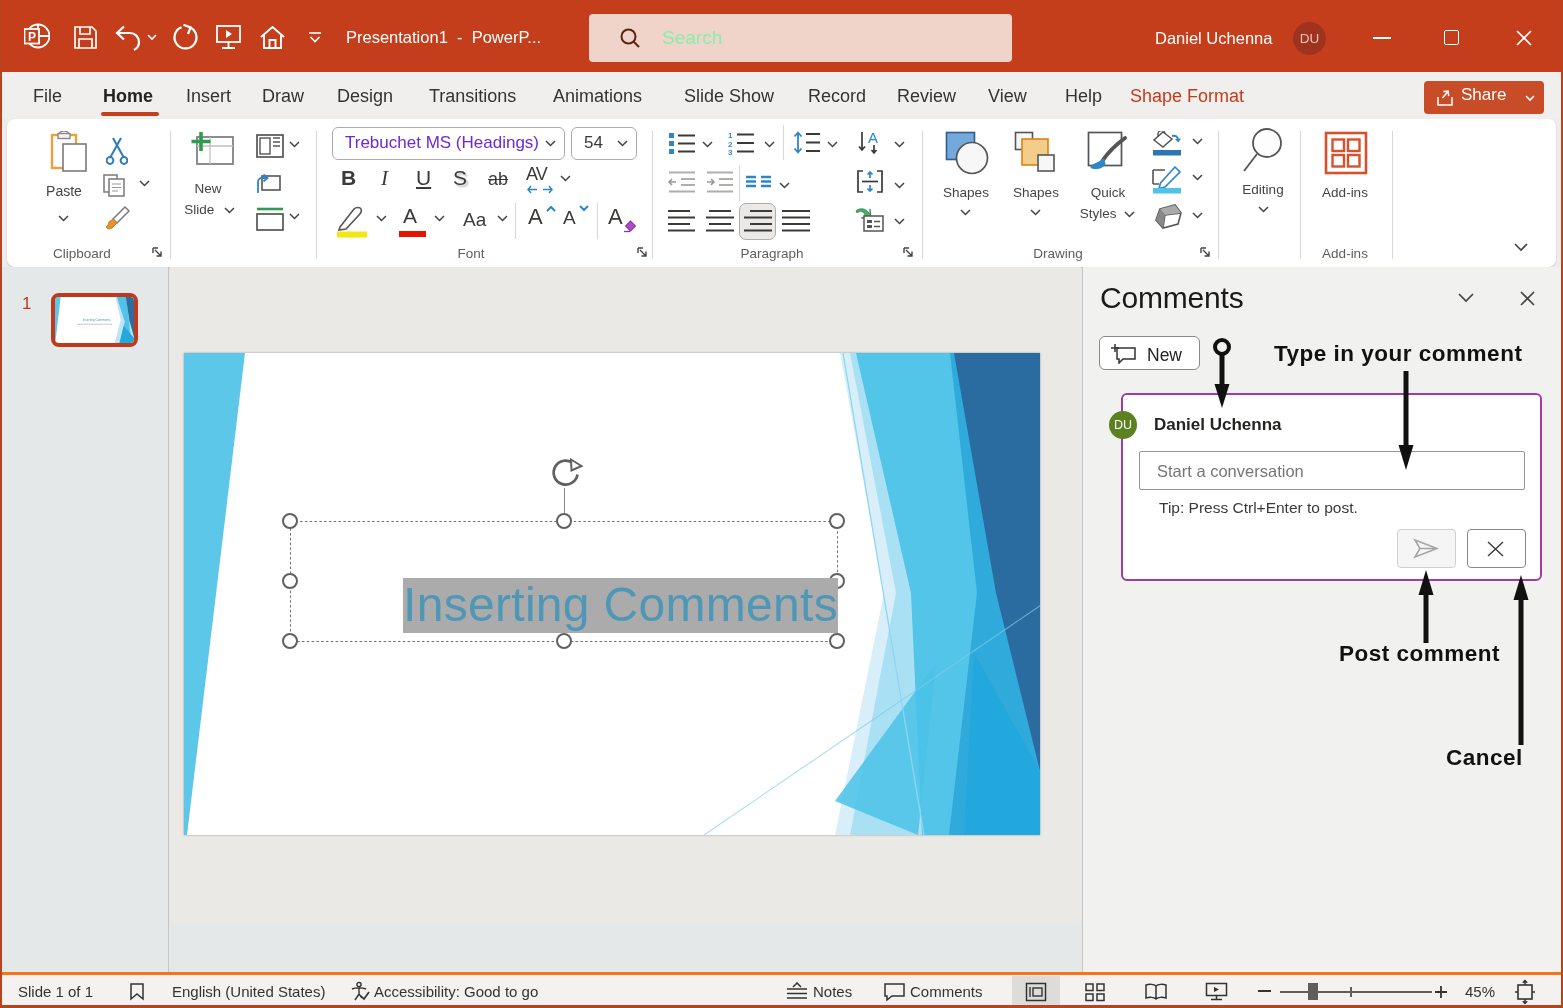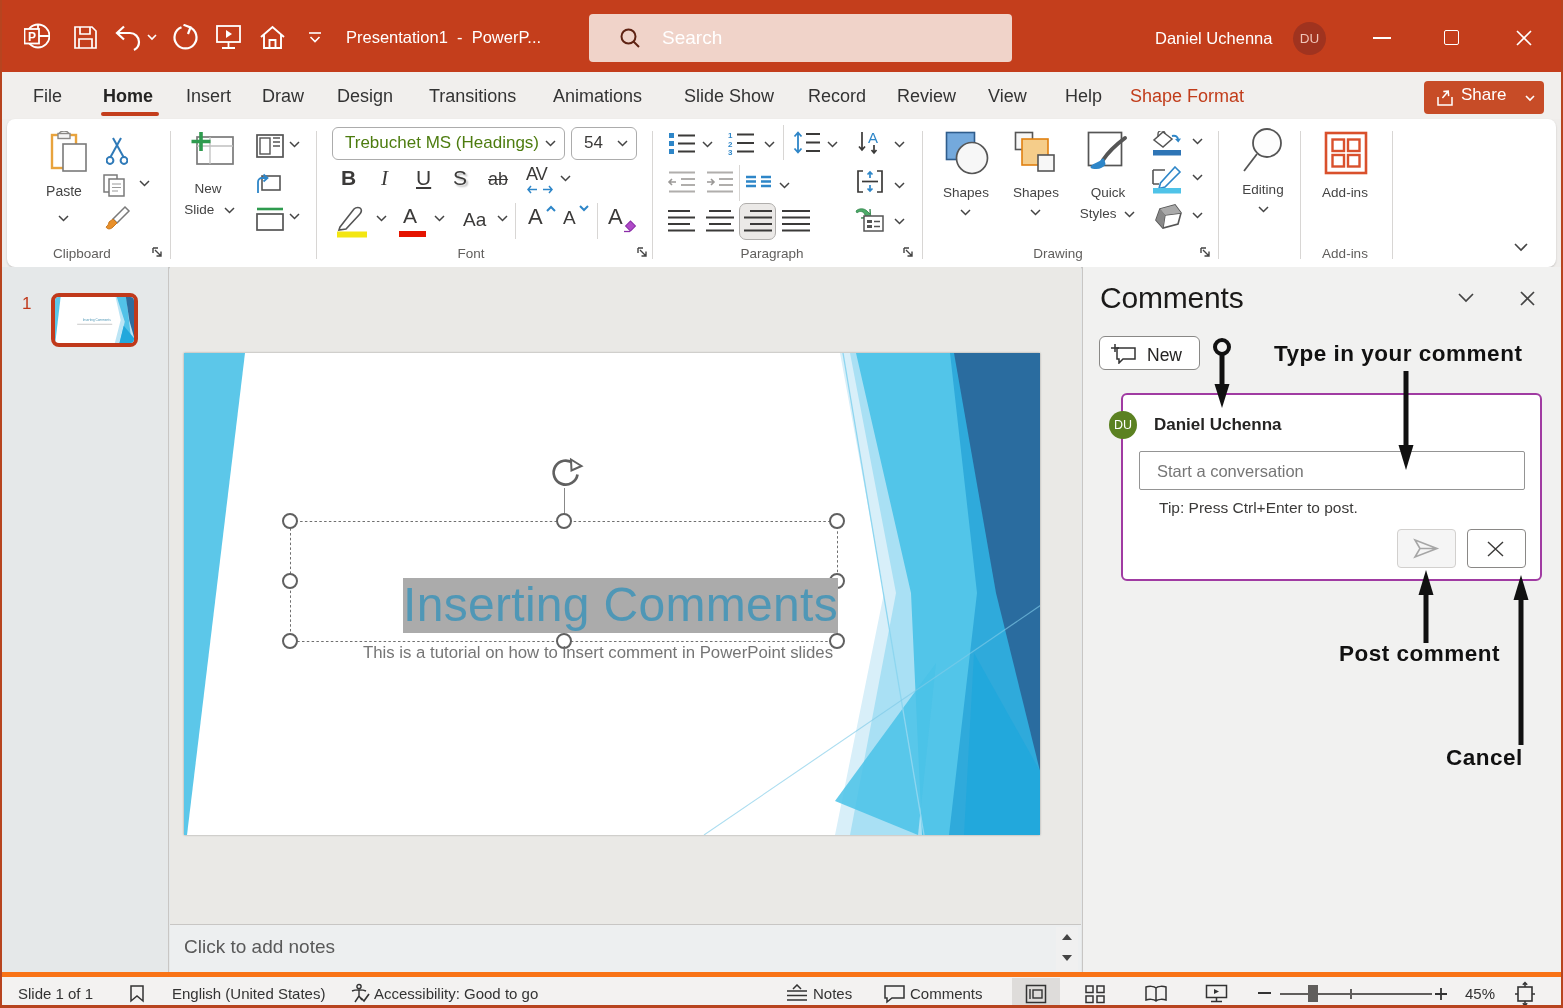--- a/index.html
+++ b/index.html
@@ -12,21 +12,21 @@
   #ribbon { left:7px; top:119px; width:1549px; height:148px; background:#fff; border-radius:8px; box-shadow:0 1px 2px rgba(0,0,0,0.18); }
   .gdiv { position:absolute; top:12px; width:1px; height:128px; background:#d8d6d4; }
   .glabel { position:absolute; top:127px; font-size:13.5px; color:#605e5c; text-align:center; }
   .launcher { position:absolute; top:128px; }
   .rtxt { position:absolute; font-size:13.5px; color:#444; white-space:nowrap; }
   #leftpanel { left:2px; top:267px; width:167px; height:705px; background:#e5e8e9; border-right:1px solid #c8c6c4; }
   #canvas { left:170px; top:267px; width:911px; height:657px; background:#eae9e6; }
   #slide { position:absolute; left:14px; top:86px; width:856px; height:482px; background:#fff; box-shadow:0 0 2px rgba(0,0,0,0.35); }
   #notes { left:170px; top:924px; width:911px; height:48px; background:#edeff0; border-top:1px solid #c8c6c4; }
   #comments { left:1082px; top:267px; width:479px; height:705px; background:#f1f1f0; border-left:1px solid #c8c6c4; }
-  #statusbar { left:2px; top:972px; width:1559px; height:33px; background:#f3f2f1; border-top:5px solid #f97316; }
+  #statusbar { left:2px; top:972px; width:1559px; height:33px; background:#f3f2f1; border-top:3px solid #f97316; }
   #winborder { left:0; top:0; width:1563px; height:1008px; border-left:2px solid #b7441f; border-right:2px solid #b7441f; border-bottom:3px solid #b7441f; pointer-events:none; z-index:99; }
   .stxt { position:absolute; font-size:15px; color:#333; white-space:nowrap; }
   .handle { position:absolute; width:16px; height:16px; border:2.2px solid #606060; border-radius:50%; background:#fff; }
 </style>
 </head>
 <body>
 <div id="page">
   <div id="titlebar" class="abs">
 
     <svg class="abs" style="left:24px;top:23px" width="26" height="26" viewBox="0 0 26 26">
@@ -71,21 +71,21 @@
       <path d="M3 2 H15" stroke="#fff" stroke-width="1.6"></path>
       <path d="M4.5 6 L9 10.5 L13.5 6" fill="none" stroke="#fff" stroke-width="1.6"></path>
     </svg>
     <div class="abs" style="left:346px;top:28px;font-size:16.5px;color:#fff;">Presentation1&nbsp; -&nbsp; PowerP...</div>
 
     <div class="abs" style="left:589px;top:14px;width:423px;height:48px;background:#f0d3c9;border-radius:4px;"></div>
     <svg class="abs" style="left:619px;top:27px" width="22" height="22" viewBox="0 0 22 22">
       <circle cx="9.5" cy="9.5" r="7" fill="none" stroke="#5e2212" stroke-width="2"></circle>
       <path d="M14.5 14.5 L20 20" stroke="#5e2212" stroke-width="2"></path>
     </svg>
-    <div class="abs" style="left:662px;top:27px;font-size:19px;color:#ffffff;">Search</div>
+    <div class="abs" style="left:662px;top:27px;font-size:19px;color:#86efac;">Search</div>
     <div class="abs" style="left:1155px;top:29px;font-size:16.5px;color:#fff;">Daniel Uchenna</div>
     <div class="abs" style="left:1293px;top:22px;width:33px;height:33px;border-radius:50%;background:#a0331f;color:#f0c4b8;font-size:13.5px;text-align:center;line-height:33px;">DU</div>
 
     <div class="abs" style="left:1373px;top:37px;width:18px;height:2px;background:#fff;"></div>
     <div class="abs" style="left:1444px;top:30px;width:15px;height:15px;border:1.6px solid #fff;border-radius:2px;"></div>
     <svg class="abs" style="left:1515px;top:29px" width="18" height="18" viewBox="0 0 18 18">
       <path d="M2 2 L16 16 M16 2 L2 16" stroke="#fff" stroke-width="1.6"></path>
     </svg>
   </div>
   <div class="abs" style="left:0;top:119px;width:1563px;height:148px;background:#efedeb;"></div>
@@ -198,21 +198,21 @@
     </svg>
     <svg class="abs" style="left:248px;top:87px" width="30" height="26" viewBox="0 0 30 26">
       <path d="M2 3 H28" stroke="#2e9b4e" stroke-width="2.6"></path>
       <rect x="2" y="8" width="26" height="16" fill="#fff" stroke="#555" stroke-width="1.7"></rect>
     </svg>
     <svg class="abs" style="left:281px;top:93px" width="13" height="9" viewBox="0 0 13 9">
         <path d="M2 2 L6.5 6.5 L11 2" fill="none" stroke="#444" stroke-width="1.5"></path>
       </svg>
 
     <div class="abs" style="left:325px;top:8px;width:233px;height:33px;border:1px solid #acacac;border-radius:6px;background:#fff;"></div>
-    <div class="abs" style="left:338px;top:14px;font-size:17px;color:#4d7c0f;">Trebuchet MS (Headings)</div>
+    <div class="abs" style="left:338px;top:14px;font-size:17px;color:#6d28d9;">Trebuchet MS (Headings)</div>
     <svg class="abs" style="left:537px;top:20px" width="13" height="9" viewBox="0 0 13 9">
         <path d="M2 2 L6.5 6.5 L11 2" fill="none" stroke="#444" stroke-width="1.5"></path>
       </svg>
     <div class="abs" style="left:564px;top:8px;width:66px;height:33px;border:1px solid #acacac;border-radius:6px;background:#fff;"></div>
     <div class="abs" style="left:577px;top:14px;font-size:17px;color:#3b3a39;">54</div>
     <svg class="abs" style="left:609px;top:20px" width="13" height="9" viewBox="0 0 13 9">
         <path d="M2 2 L6.5 6.5 L11 2" fill="none" stroke="#444" stroke-width="1.5"></path>
       </svg>
     <div class="abs" style="left:334px;top:47px;font-size:21px;font-weight:bold;color:#3b3a39;">B</div>
     <div class="abs" style="left:374px;top:47px;font-size:21px;font-style:italic;color:#3b3a39;font-family:'Liberation Serif',serif;">I</div>
@@ -453,32 +453,21 @@
       <div class="handle" style="left:98px;top:160px;"></div>
       <div class="handle" style="left:372px;top:160px;"></div>
       <div class="handle" style="left:645px;top:160px;"></div>
       <div class="handle" style="left:98px;top:220px;"></div>
       <div class="handle" style="left:645px;top:220px;"></div>
       <div class="handle" style="left:98px;top:280px;"></div>
       <div class="handle" style="left:372px;top:280px;"></div>
       <div class="handle" style="left:645px;top:280px;"></div>
       <div class="abs" style="left:219px;top:225px;width:435px;height:55px;background:#ababab;"></div>
       <div class="abs" style="left:219px;top:224px;width:435px;height:55px;font-size:48px;color:#4f97b6;text-align:center;line-height:55px;letter-spacing:0.3px;">Inserting Comments</div>
-      <div class="abs" style="left:100px;top:290px;width:628px;text-align:center;font-size:16.8px;color:#757575;">This is a tutorial on how to insert comment in PowerPoint slides</div>
     </div>
-  </div>
-  <div id="notes" class="abs">
-    <div class="abs" style="left:14px;top:11px;font-size:19px;color:#595959;">Click to add notes</div>
-    <div class="abs" style="left:886px;top:2px;width:22px;height:44px;background:#f0f0f0;"></div>
-    <svg class="abs" style="left:889px;top:5px" width="16" height="16" viewBox="0 0 16 16">
-        <path d="M3 10 L8 4 L13 10 Z" fill="#444"></path>
-      </svg>
-    <svg class="abs" style="left:889px;top:24px" width="16" height="16" viewBox="0 0 16 16">
-        <path d="M3 6 L8 12 L13 6 Z" fill="#444"></path>
-      </svg>
   </div>
   <div id="comments" class="abs">
     <div class="abs" style="left:17px;top:14px;font-size:30px;color:#1b1a19;letter-spacing:-0.2px;">Comments</div>
     <svg class="abs" style="left:374px;top:25px" width="18" height="13" viewBox="0 0 18 13">
         <path d="M2 2 L9 9 L16 2" fill="none" stroke="#444" stroke-width="1.7"></path>
       </svg>
     <svg class="abs" style="left:436px;top:23px" width="17" height="17" viewBox="0 0 17 17">
         <path d="M2 2 L15 15 M15 2 L2 15" stroke="#444" stroke-width="1.7"></path>
       </svg>
     <div class="abs" style="left:16px;top:69px;width:101px;height:34px;background:#fff;border:1px solid #898886;border-radius:6px;"></div>

